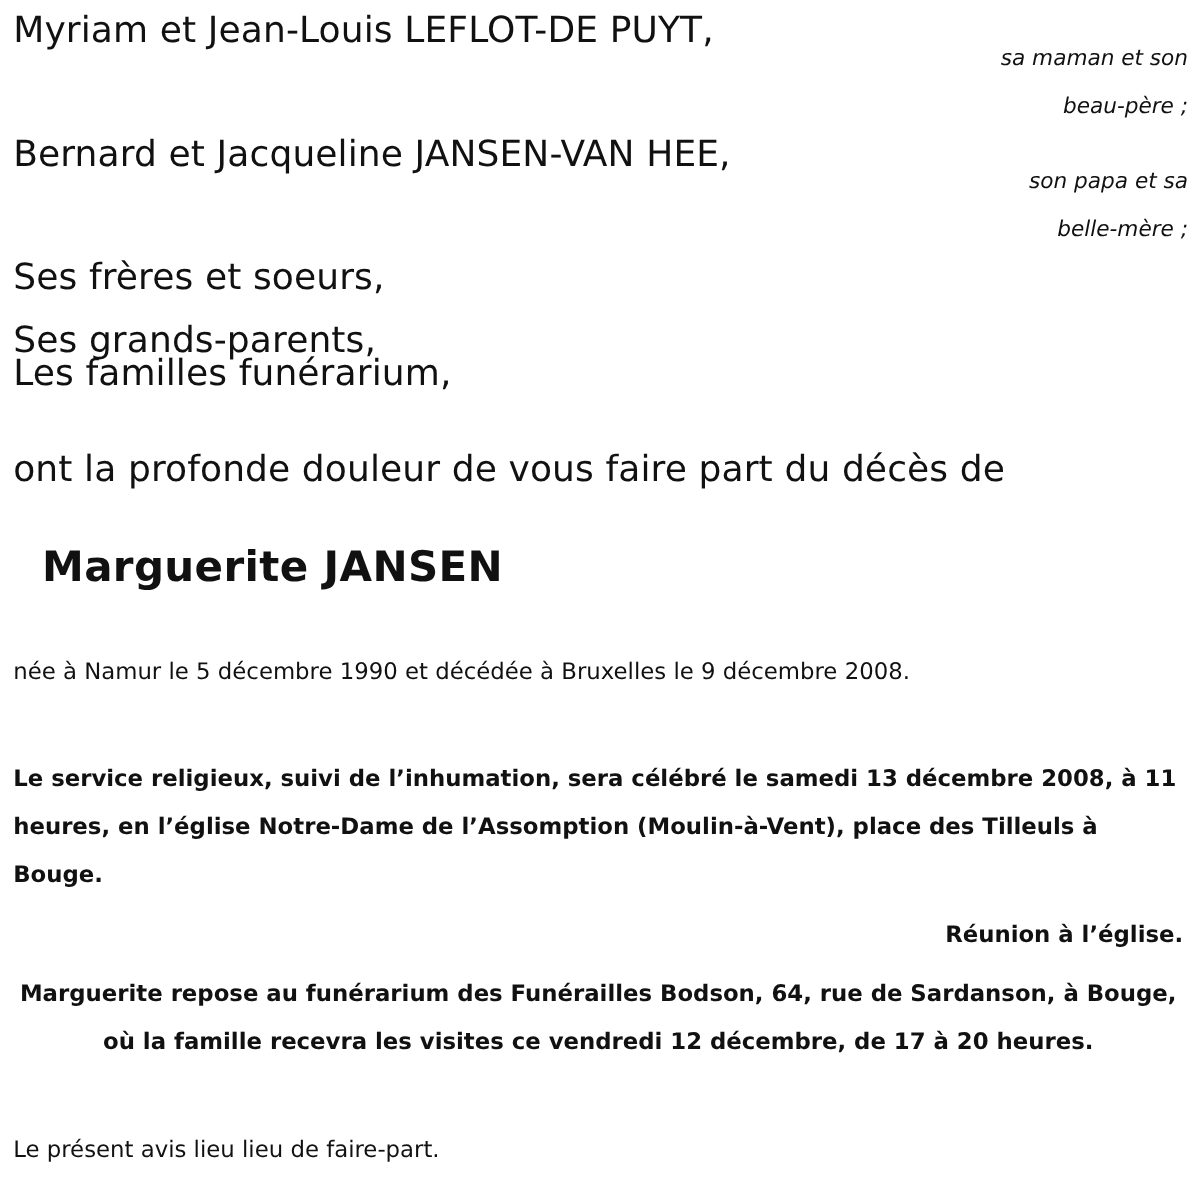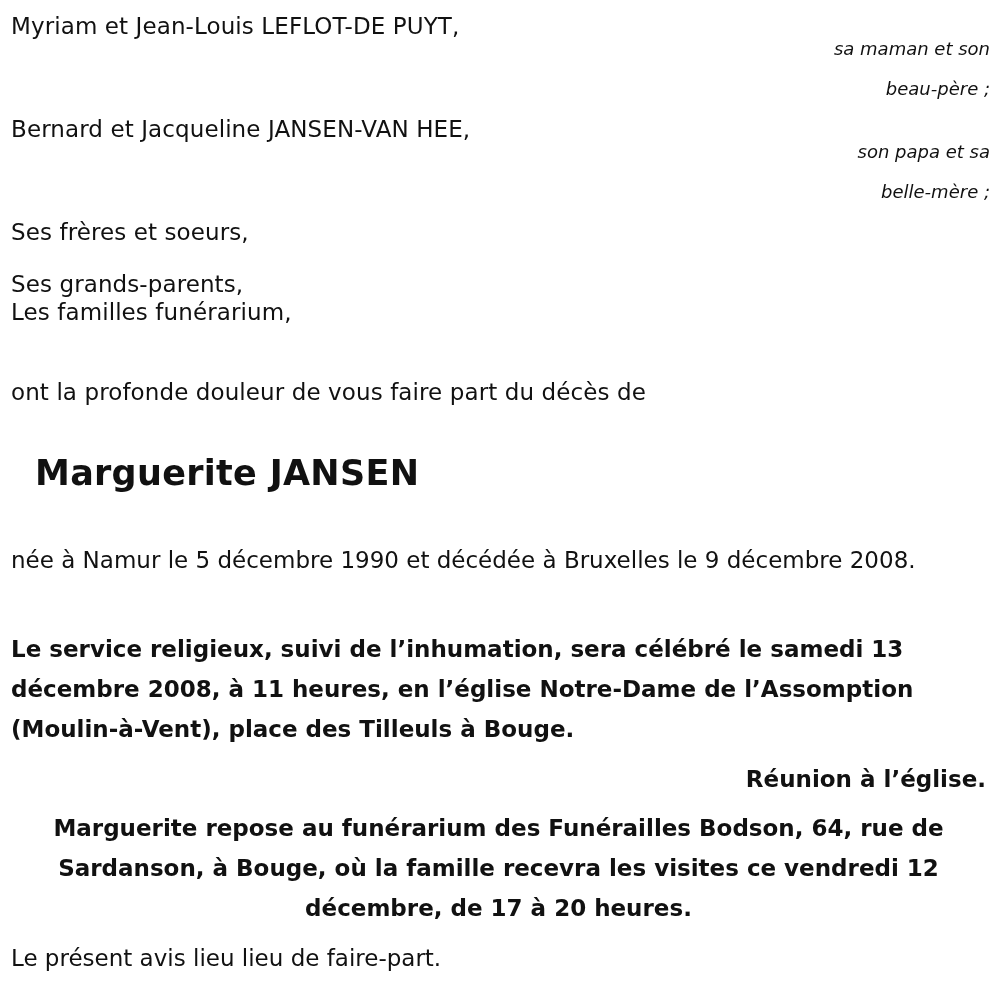--- a/index.html
+++ b/index.html
@@ -12,21 +12,21 @@
       height: 992px;
       overflow: hidden;
       color: #111111;
       font-family: "DejaVu Sans", sans-serif;
     }
     .page {
       position: relative;
       padding: 0 10px 0 11px;
     }
     .line {
-      font-size: 23px;
+      font-size: 30px;
       line-height: 40px;
       white-space: nowrap;
       letter-spacing: 0.1px;
     }
     .abs { position: absolute; left: 11px; }
     .rel {
       position: absolute;
       right: 10px;
       font-style: italic;
       font-size: 18px;
@@ -42,21 +42,21 @@
       font-weight: bold;
       line-height: 50px;
       white-space: nowrap;
       letter-spacing: 0.3px;
       margin-left: 24px;
     }
     .para {
       position: absolute;
       left: 11px;
       width: 975px;
-      font-size: 23px;
+      font-size: 19px;
       line-height: 40px;
     }
     .bold { font-weight: bold; }
   </style>
 </head>
 <body>
 
 <div class="page">
 
   <div class="line abs" style="top:6px;">Myriam et Jean-Louis LEFLOT-DE PUYT,</div>

